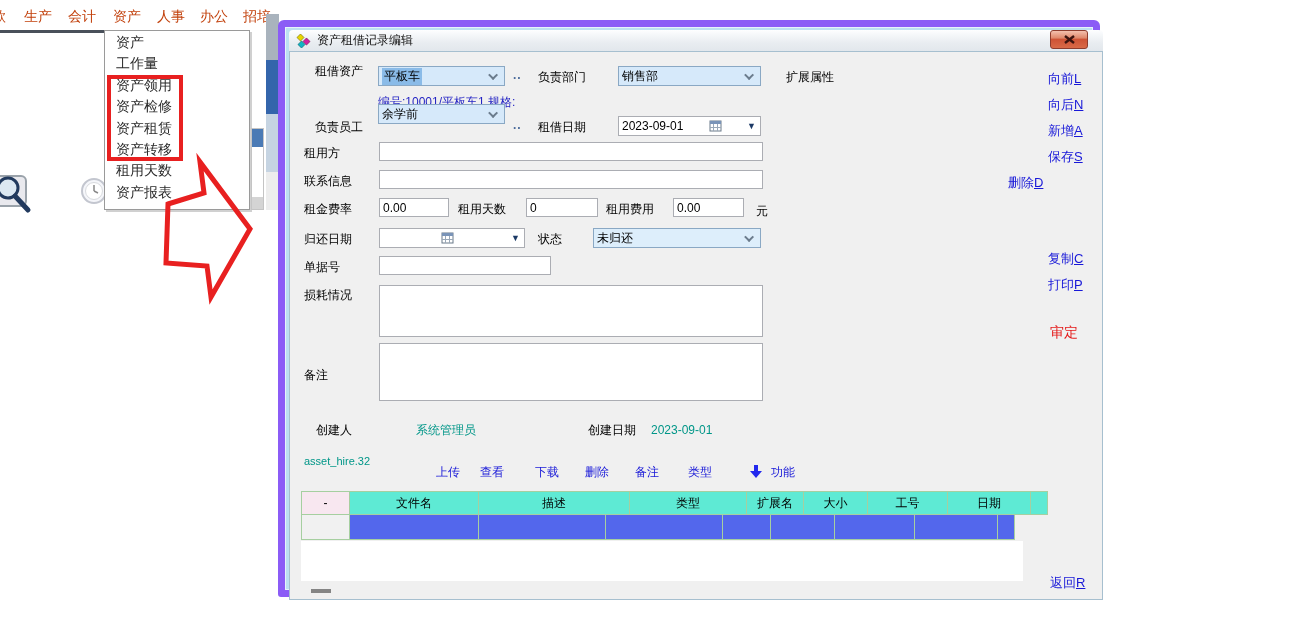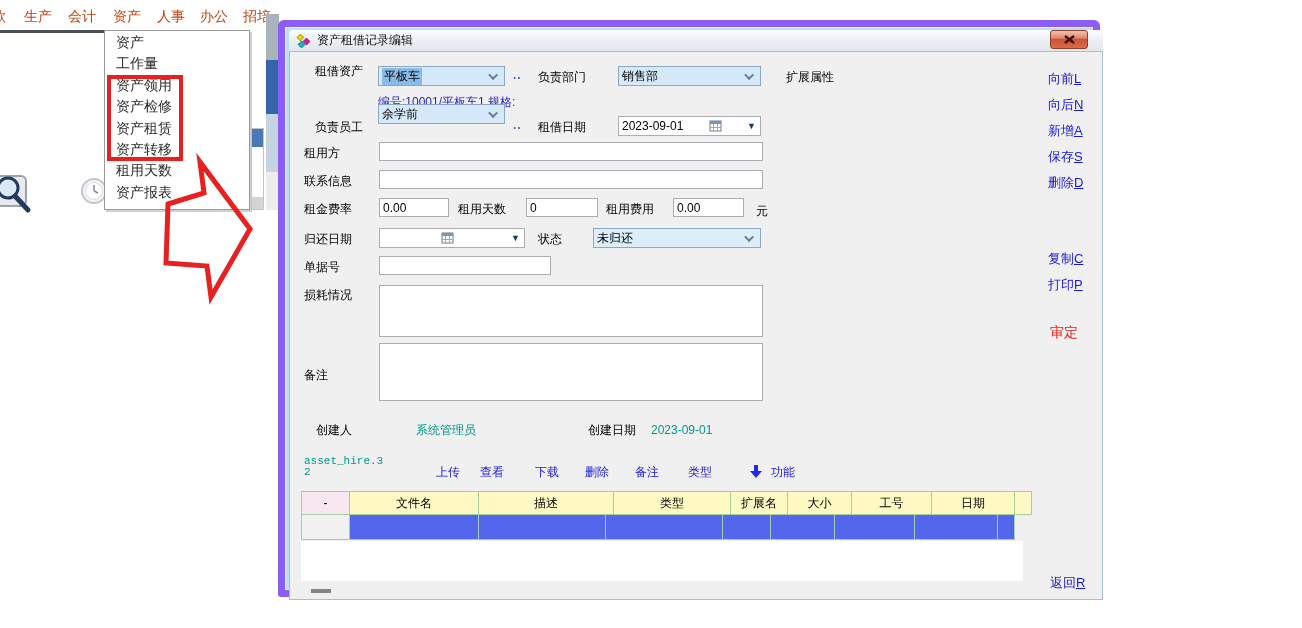--- a/index.html
+++ b/index.html
@@ -37,25 +37,25 @@
             background:linear-gradient(#fdfeff,#e9edf1 60%,#e2e7ec);display:flex;align-items:center;
             padding-left:7px;font-size:12px;color:#111}
   .closebtn{position:absolute;right:5px;top:3px;width:38px;height:19px;border-radius:3px;
             border:1px solid #8e3d2e;cursor:pointer;display:flex;align-items:center;justify-content:center;
             background:linear-gradient(#f3c0ae,#e08a6d 40%,#ce5436 50%,#d96a48)}
   .client{position:absolute;left:4px;top:24px;width:814px;height:549px;background:#f0f0f0;
           border:1px solid #a6bfcf;overflow:hidden}
   .atable{position:absolute;left:11px;top:439px}
   .trow{display:flex}
   .tcell{border:1px solid #a6cfa0;margin-left:-1px;height:24px;font-size:12px;color:#000;
-         display:flex;align-items:center;justify-content:center;background:#fef9c3;cursor:default}
+         display:flex;align-items:center;justify-content:center;background:#5eead4;cursor:default}
   .tcell.first{margin-left:0;background:#f8e7f0}
   .brow .tcell{height:26px;margin-top:-1px;background:#5367ec}
   .brow .tcell.first{background:#f1f1f1}
-  .mono{font-family:Liberation Mono, monospace}
+  .mono{font-family:Liberation Sans, sans-serif}
 </style>
 </head>
 <body>
 
 <div id="screen">
 
   <div>
     <span class="menubar-item" style="left:-8px">款</span>
     <span class="menubar-item" style="left:24px">生产</span>
     <span class="menubar-item" style="left:68px">会计</span>
@@ -213,21 +213,21 @@
       <svg class="abs" style="left:460px;top:413px" width="12" height="13" viewBox="0 0 12 13">
         <rect x="4" y="0" width="4" height="6" fill="#2228ee"></rect>
         <polygon points="0,6 12,6 6,13" fill="#2228ee"></polygon>
       </svg>
       <span class="alink" style="left:481px;top:412px">功能</span>
 
       <div class="atable">
         <div class="trow">
           <div class="tcell first" style="width:49px">-</div>
           <div class="tcell" style="width:130px">文件名</div>
-          <div class="tcell" style="width:136px">描述</div>
+          <div class="tcell" style="width:152px">描述</div>
           <div class="tcell" style="width:118px">类型</div>
           <div class="tcell" style="width:58px">扩展名</div>
           <div class="tcell" style="width:65px">大小</div>
           <div class="tcell" style="width:81px">工号</div>
           <div class="tcell" style="width:84px">日期</div>
           <div class="tcell" style="width:18px"></div>
         </div>
         <div class="trow brow">
           <div class="tcell first" style="width:49px"></div>
           <div class="tcell" style="width:130px"></div>
@@ -240,21 +240,21 @@
           <div class="tcell" style="width:18px"></div>
         </div>
       </div>
       <div class="abs" style="left:11px;top:489px;width:722px;height:40px;background:#fff"></div>
       <div class="abs" style="left:21px;top:537px;width:20px;height:4px;background:#858585"></div>
 
       <span class="link" style="left:758px;top:18px"><span>向前</span><u>L</u></span>
       <span class="link" style="left:758px;top:44px"><span>向后</span><u>N</u></span>
       <span class="link" style="left:758px;top:70px"><span>新增</span><u>A</u></span>
       <span class="link" style="left:758px;top:96px"><span>保存</span><u>S</u></span>
-      <span class="link" style="left:758px;top:122px"><span>删除</span><u>D</u></span>
+      <span class="link" style="left:718px;top:122px"><span>删除</span><u>D</u></span>
       <span class="link" style="left:758px;top:198px"><span>复制</span><u>C</u></span>
       <span class="link" style="left:758px;top:224px"><span>打印</span><u>P</u></span>
       <span class="link" style="left:760px;top:272px;color:#e41818;font-size:14px">审定</span>
       <span class="link" style="left:760px;top:522px"><span>返回</span><u>R</u></span>
 
     </div>
   </div>
 
 </div>
 

